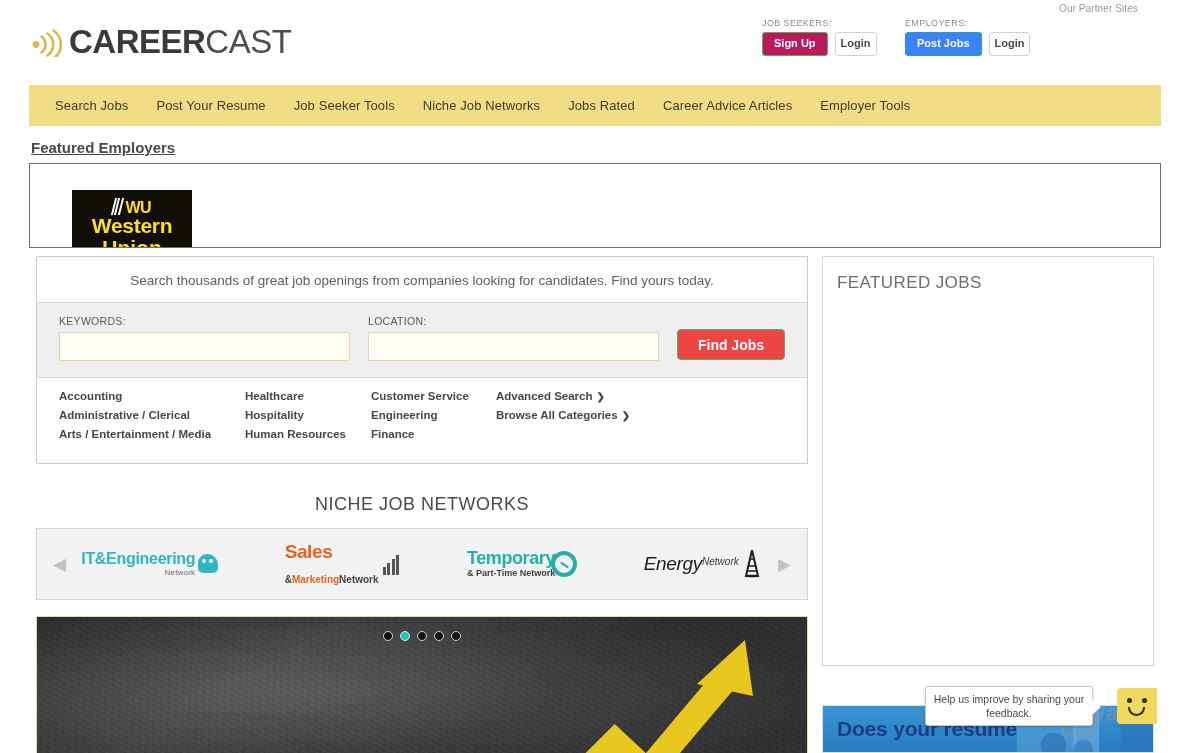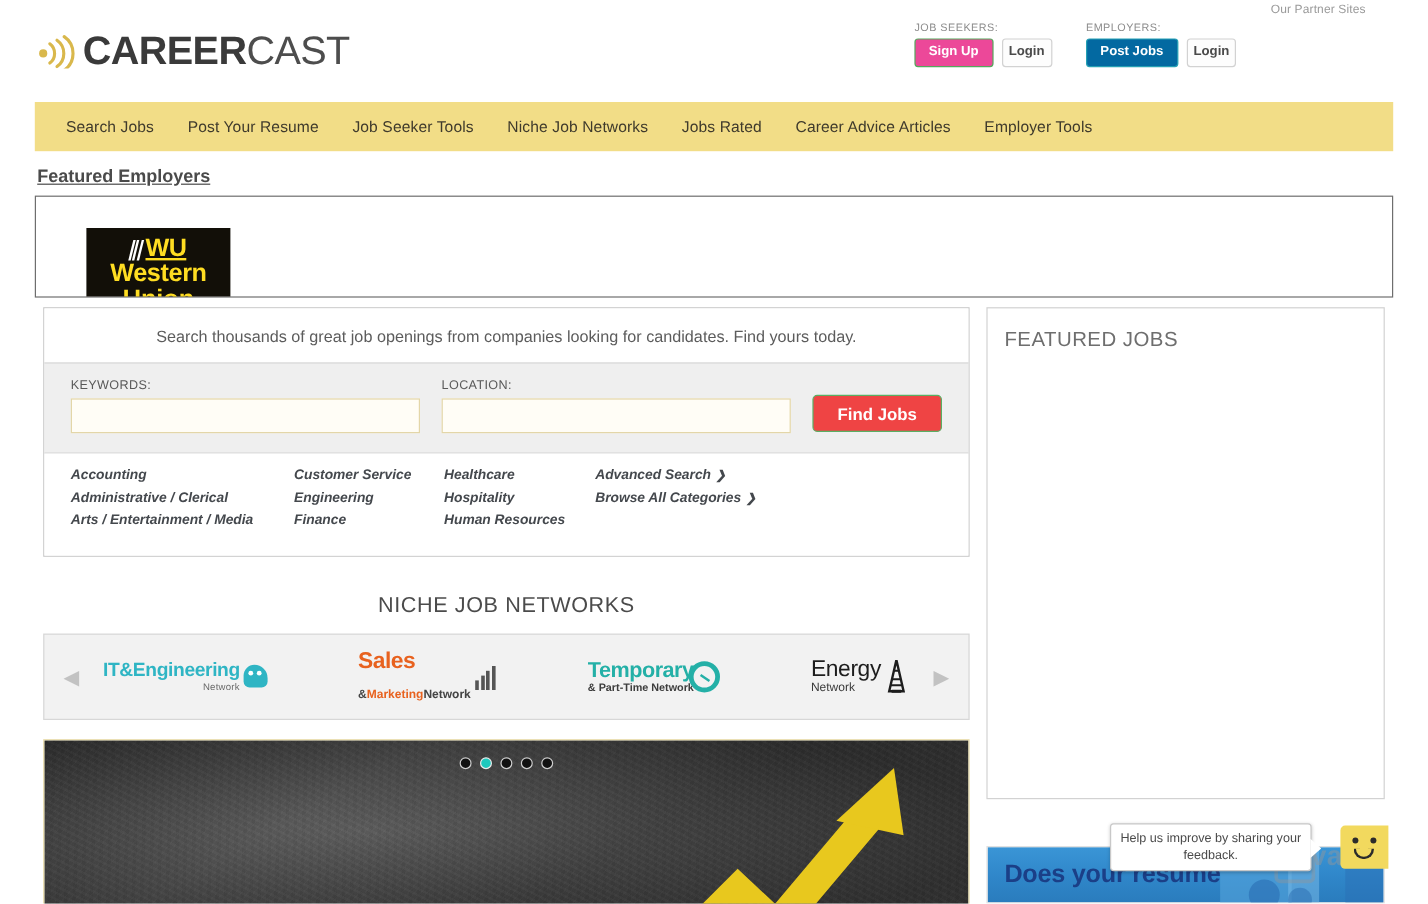--- a/index.html
+++ b/index.html
@@ -23,22 +23,22 @@
   .acct-label {
     font-size: 9px; color: #8c8c8c; letter-spacing: .4px;
     margin-bottom: 4px; display: block; font-weight: 400;
   }
   .btn-row { display: flex; gap: 7px; }
   .btn {
     font-size: 11px; font-weight: bold; border-radius: 3px;
     padding: 5px 11px 6px; line-height: 1; cursor: pointer;
     border: 1px solid transparent; white-space: nowrap;
   }
-  .btn-signup { background: #ec4899; color: #fff; border-color: #55a85d; }
-  .btn-postjobs { background: #0369a1; color: #fff; border-color: #25a0b4; }
+  .btn-signup { background: #be185d; color: #fff; border-color: #55a85d; }
+  .btn-postjobs { background: #3b82f6; color: #fff; border-color: #25a0b4; }
   .btn-login {
     background: #fdfdfd; color: #4a4a4a; border: 1px solid #d2d2d2;
     font-weight: bold; padding: 5px 5px 6px;
   }
 
   
   .logo { position: absolute; top: 25px; left: 31px; display: flex; align-items: center; }
   .logo-wave { width: 34px; height: 30px; margin-right: 4px; }
   .logo-text { font-size: 33px; letter-spacing: -.5px; line-height: 1; color: #3a3a3a; }
   .logo-text .bold { font-weight: bold; }
@@ -65,21 +65,21 @@
     border: 1px solid #6e6e6e; background: #fff; overflow: hidden;
   }
   .wu-logo {
     position: absolute; left: 42px; top: 26px;
     width: 120px; height: 78px; background: #120f08; overflow: hidden;
     display: flex; flex-direction: column; align-items: center; padding-top: 8px;
   }
   .wu-top { display: flex; align-items: flex-end; }
   .wu-slashes { display: flex; margin-right: 2px; align-items: flex-end; }
   .wu-slash { width: 2px; height: 17px; background: #fff; transform: skewX(-14deg); margin-right: 1.5px; }
-  .wu-wu { color: #ffdd22; font-weight: bold; font-size: 21px; line-height: .9; letter-spacing: -.5px; text-decoration: underline; }
+  .wu-wu { color: #ffdd22; font-weight: bold; font-size: 16px; line-height: .9; letter-spacing: -.5px; }
   .wu-western { color: #ffdd22; font-weight: bold; font-size: 21px; line-height: 1.05; letter-spacing: -.3px; }
   .wu-union { color: #ffdd22; font-weight: bold; font-size: 21px; line-height: 1; }
 
   
   .main-col { position: absolute; top: 256px; left: 36px; width: 772px; }
   .search-panel { border: 1px solid #c9c9c9; background: #fff; }
   .sp-head { padding: 16px 10px 14px; text-align: center; background: #fff; }
   .sp-title {
     font-size: 25px; color: #4b4b4b; letter-spacing: .4px; margin-bottom: 11px;
     font-weight: normal;
@@ -106,21 +106,21 @@
   .cat-area {
     background: #fff; padding: 12px 22px 16px; display: flex;
   }
   .cat-col { display: flex; flex-direction: column; }
   .cat-col.c1 { width: 186px; }
   .cat-col.c2 { width: 125px; }
   .cat-col.c3 { width: 126px; }
   .cat-col.c4 { width: 180px; }
   .cat-link {
     font-size: 11.5px; font-weight: bold; color: #44484d; margin-bottom: 7px;
-    cursor: pointer; white-space: nowrap; font-style: italic;
+    cursor: pointer; white-space: nowrap;
   }
   .cat-link .chev { font-size: 10px; margin-left: 4px; color: #44484d; }
 
   
   .njn-title {
     text-align: center; font-size: 18px; color: #4b4b4b; letter-spacing: .5px;
     margin-top: 30px; margin-bottom: 13px;
   }
   .njn-box {
     border: 1px solid #d7d7d7; background: #f2f2f2; height: 72px;
@@ -161,21 +161,21 @@
   .lg-tmp-sub { font-size: 9px; font-weight: bold; color: #3d3d3d; margin-top: 1px; }
   .lg-clock {
     width: 26px; height: 26px; border: 4px solid #24b0a7; border-radius: 50%;
     margin-left: -4px; position: relative; background: transparent;
   }
   .lg-clock:after {
     content: ''; position: absolute; width: 9px; height: 2px; background: #24b0a7;
     top: 9px; left: 5px; transform: rotate(35deg);
   }
 
-  .lg-en-text { display: flex; flex-direction: column; }
+  .lg-en-text { display: flex; flex-direction: row; font-style: italic; }
   .lg-en-main { font-size: 19px; color: #1d1d1d; line-height: .95; letter-spacing: -.3px; }
   .lg-en-sub { font-size: 10px; color: #3a3a3a; margin-top: 1px; }
   .lg-derrick { width: 22px; height: 28px; margin-left: 2px; }
 
   
   .hero {
     margin-top: 16px; height: 170px; position: relative;
     border: 1px solid #e7d9a4; overflow: hidden;
     background: linear-gradient(150deg,#3a3a3a 0%,#4d4d4d 30%,#3f3f3f 60%,#474747 100%);
   }
@@ -341,29 +341,29 @@
         </div>
         <button class="btn-find">Find Jobs</button>
       </div>
 
       <div class="cat-area">
         <div class="cat-col c1">
           <span class="cat-link">Accounting</span>
           <span class="cat-link">Administrative / Clerical</span>
           <span class="cat-link">Arts / Entertainment / Media</span>
         </div>
+        <div class="cat-col c3">
+          <span class="cat-link">Healthcare</span>
+          <span class="cat-link">Hospitality</span>
+          <span class="cat-link">Human Resources</span>
+        </div>
         <div class="cat-col c2">
           <span class="cat-link">Customer Service</span>
           <span class="cat-link">Engineering</span>
           <span class="cat-link">Finance</span>
-        </div>
-        <div class="cat-col c3">
-          <span class="cat-link">Healthcare</span>
-          <span class="cat-link">Hospitality</span>
-          <span class="cat-link">Human Resources</span>
         </div>
         <div class="cat-col c4">
           <span class="cat-link"><span>Advanced Search</span><span class="chev">❯</span></span>
           <span class="cat-link"><span>Browse All Categories</span><span class="chev">❯</span></span>
         </div>
       </div>
     </div>
 
     <div class="njn-title">NICHE JOB NETWORKS</div>
     <div class="njn-box">

